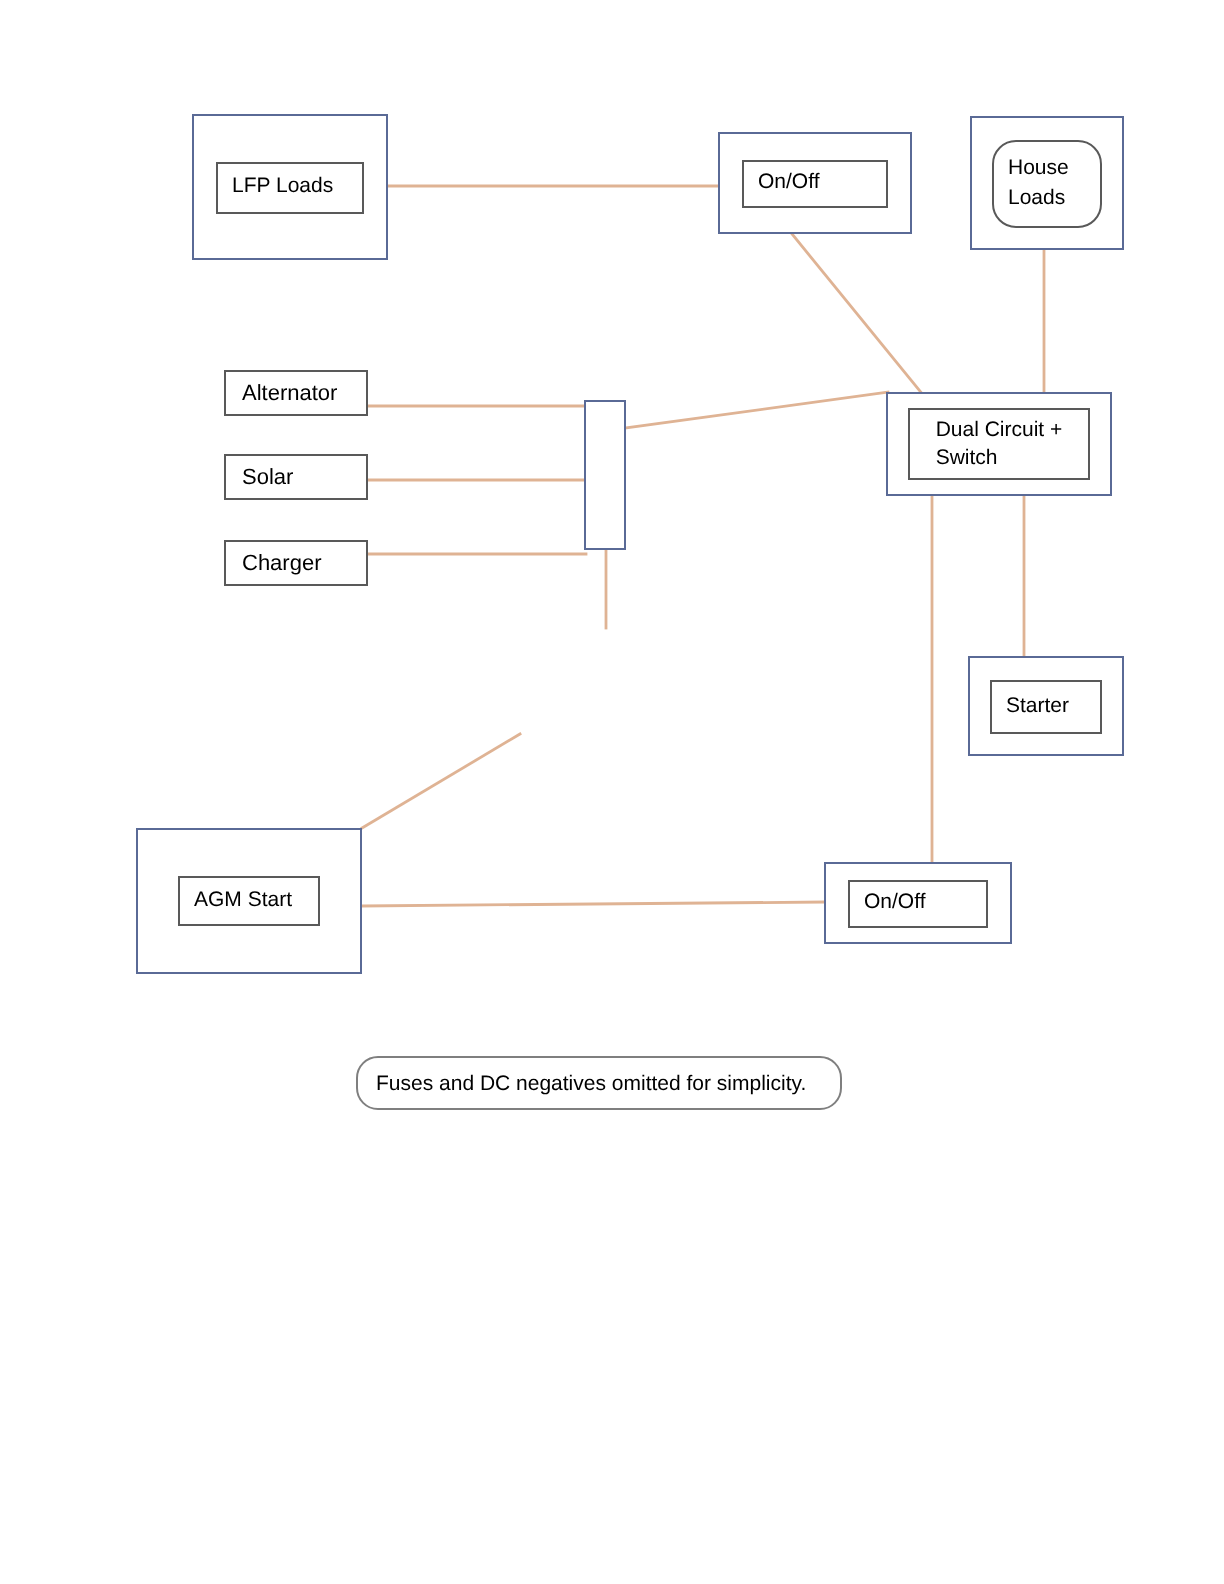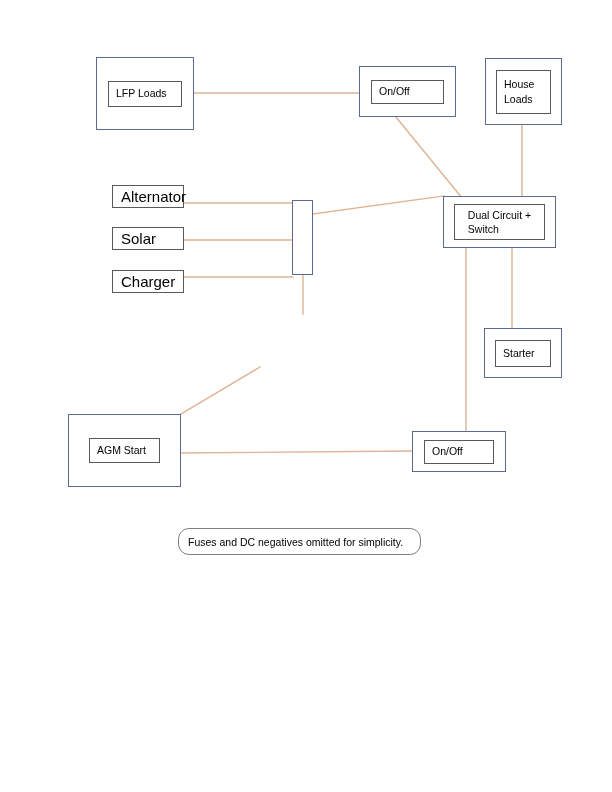--- a/index.html
+++ b/index.html
@@ -58,21 +58,21 @@
   
   .solo {
     position: absolute;
     z-index: 2;
     box-sizing: border-box;
     border: 1.4px solid #595959;
     background: #ffffff;
     display: flex;
     align-items: center;
     padding: 2px 8px;
-    font-size: 15px;
+    font-size: 11px;
     color: #000000;
   }
   
   .busbar {
     position: absolute;
     z-index: 2;
     box-sizing: border-box;
     border: 1.2px solid #5a6a96;
     background: #ffffff;
   }
@@ -129,21 +129,21 @@
     </div>
   </div>
 
   <div class="node frame" style="left:359px; top:66px; width:97px; height:51px;">
     <div class="plate" style="width:73px; height:24px;">
       <span>On/Off</span>
     </div>
   </div>
 
   <div class="node frame" style="left:485px; top:58px; width:77px; height:67px;">
-    <div class="plate" style="width:55px; height:44px;">
+    <div class="plate" style="width:55px; height:44px;border-radius:12px;">
       <span>House
 Loads</span>
     </div>
   </div>
 
   <div class="solo" style="left:112px; top:185px; width:72px; height:23px;">
     <span>Alternator</span>
   </div>
 
   <div class="solo" style="left:112px; top:227px; width:72px; height:23px;">

